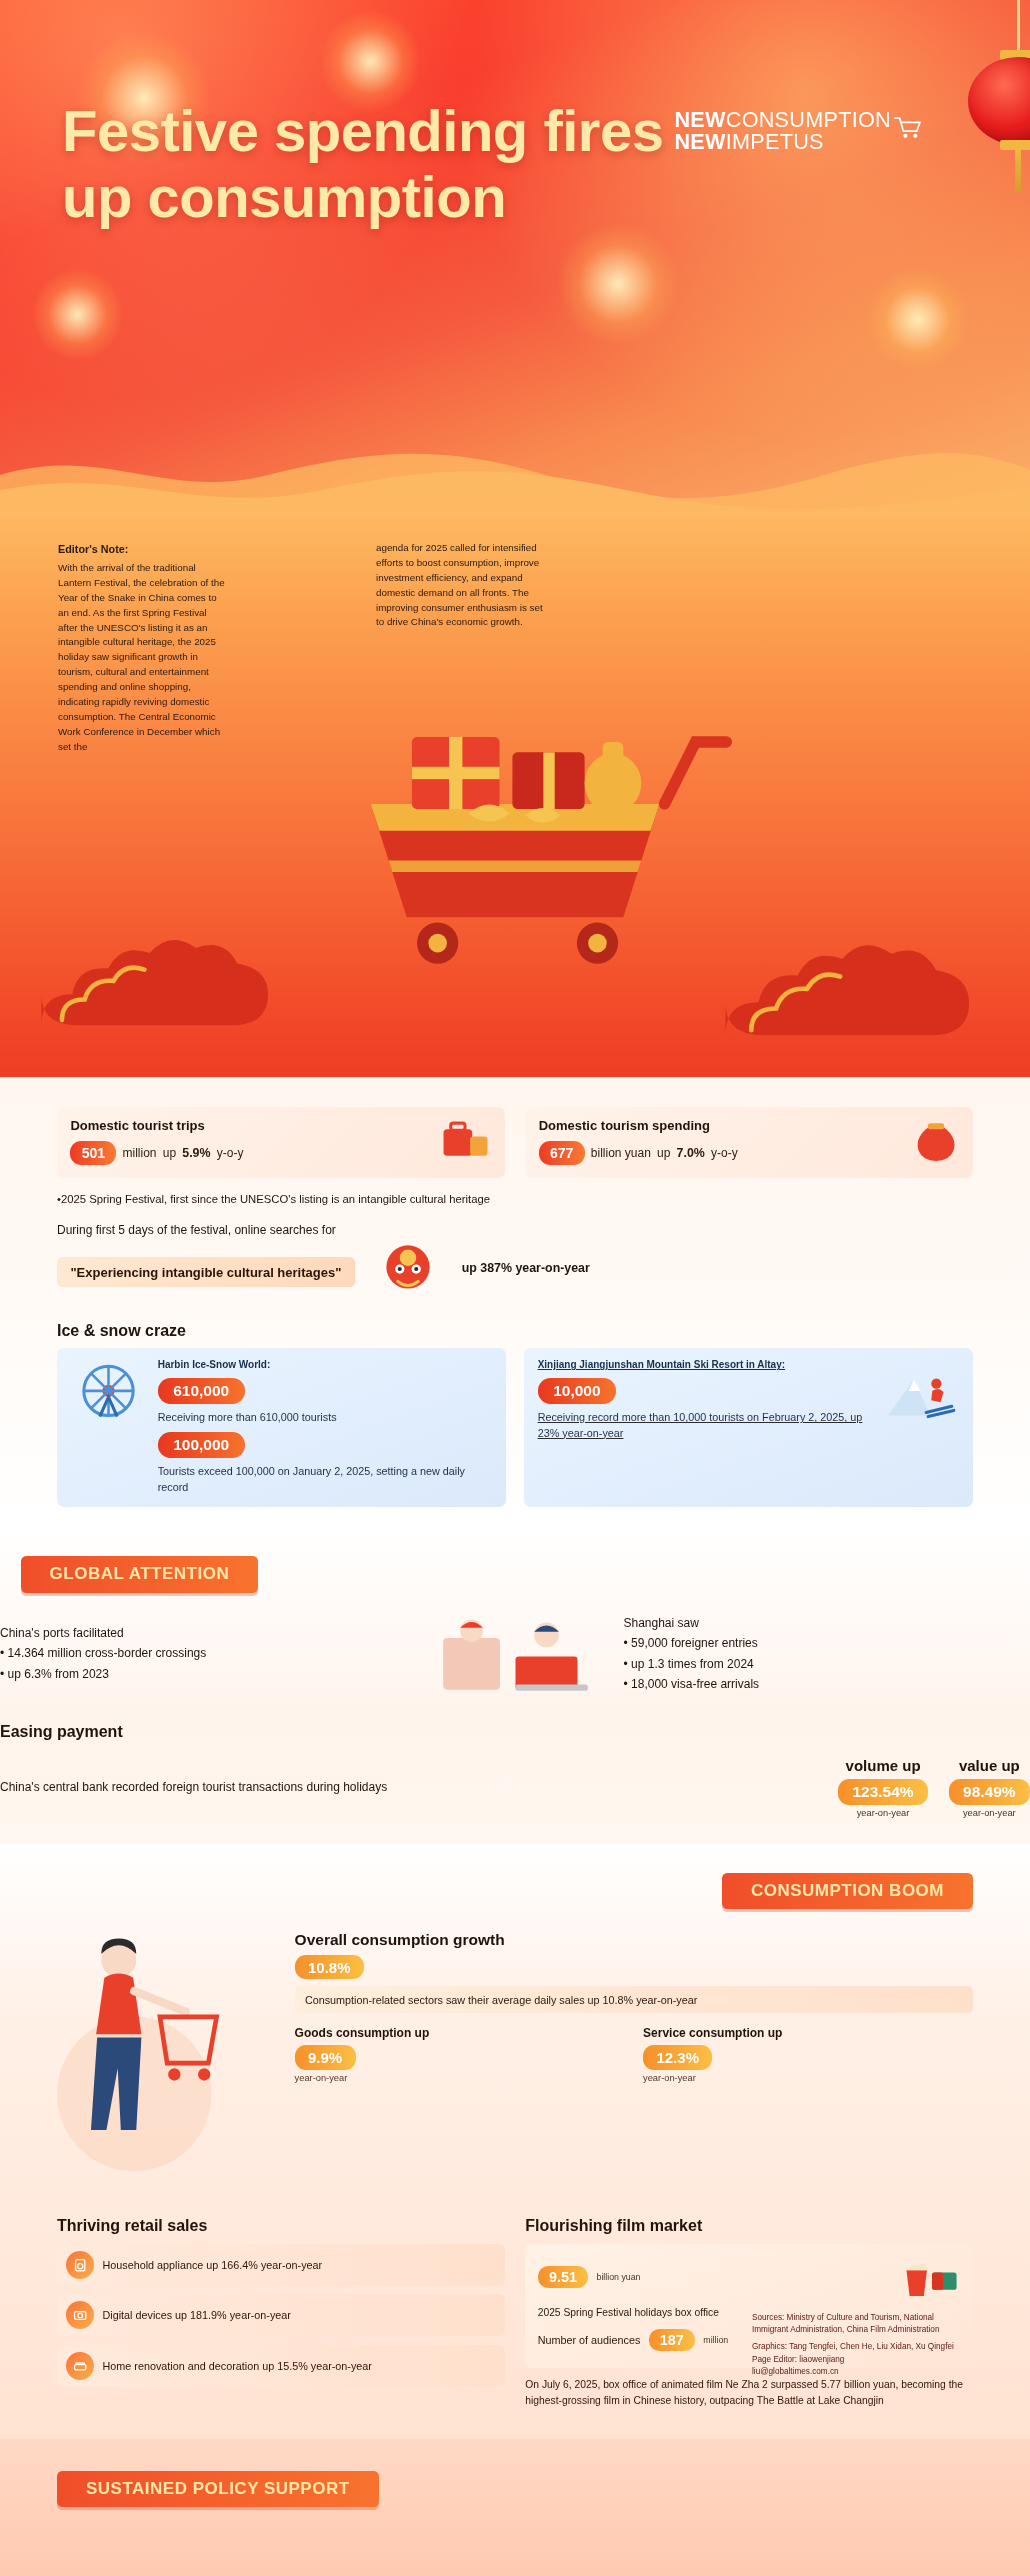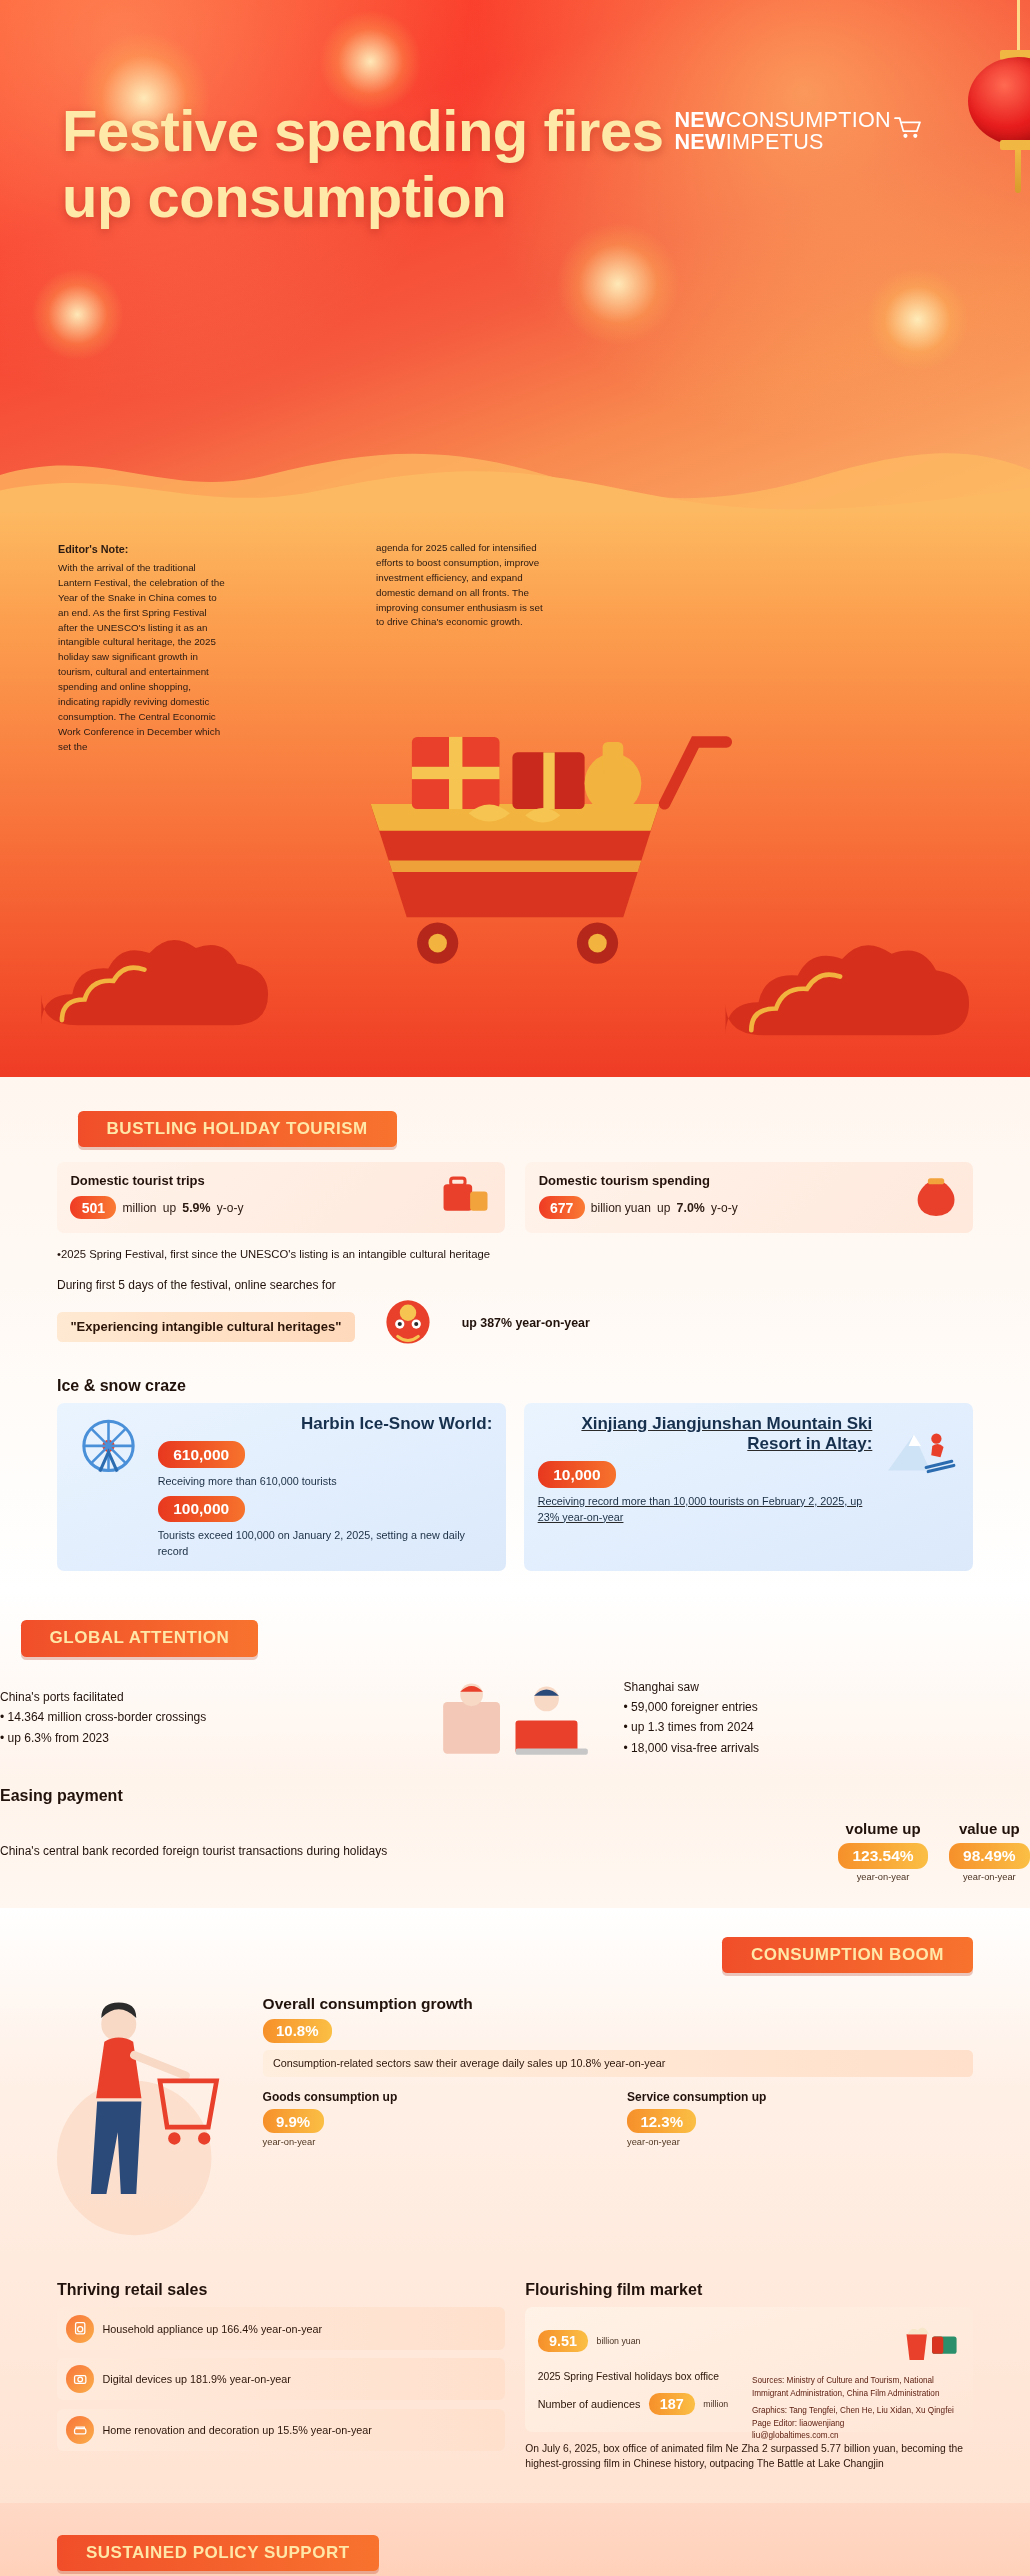--- a/index.html
+++ b/index.html
@@ -210,21 +210,21 @@
     margin: 23px 0 8.2px;
   }
   .snow-row { display: flex; gap: 18.5px; align-items: stretch; }
   .snow-card {
     flex: 1;
     background: linear-gradient(160deg, #eaf4ff 0%, #dbe9fb 100%);
     border-radius: 7.2px;
     padding: 11.3px 13.4px;
     position: relative;
   }
-  .snow-card h5 { font-size: 17px; color: #16304d; margin-bottom: 7.2px; text-align: right; }
+  .snow-card h5 { font-size: 10px; color: #16304d; margin-bottom: 7.2px; }
   .big-pill {
     display: inline-block;
     background: linear-gradient(90deg, #e8381f, #f7732c);
     color: #fff; font-weight: bold; font-size: 15.5px;
     padding: 4.1px 15.5px; border-radius: 12.4px;
   }
   .snow-text { font-size: 10.8px; color: #1b2f44; margin-top: 6.2px; line-height: 1.45; }
 
   .band-global { background: linear-gradient(180deg, #ffffff 0%, #fff4ec 60%, #fff7f0 100%); padding: 15.5px 0 26px; }
   .bullets { font-size: 12px; line-height: 1.7; color: #22120c; }
@@ -242,21 +242,21 @@
   .pay-stat .yoy { font-size: 9.3px; color: #4a3324; margin-top: 3.1px; }
 
   
   .band-boom {
     background: linear-gradient(180deg, #ffffff 0%, #fff0e6 30%, #ffe3d2 100%);
     padding: 15.5px 0 31px;
     position: relative;
   }
   .boom-inner { display: flex; gap: 20.6px; padding: 0 57px; }
   .boom-left { width: 185px; position: relative; }
-  .boom-right { flex: 1; }
+  .boom-right { flex: 1; margin-left: 32px; }
   .boom-title { font-size: 15.5px; font-weight: bold; color: #22120c; margin: 7.2px 0 6.2px; }
   .grow-pill {
     display: inline-block;
     background: linear-gradient(90deg, #f6902a, #fbbf45);
     color: #fff; font-weight: bold; font-size: 15px;
     padding: 3.6px 13.4px; border-radius: 11px;
   }
   .grow-desc {
     margin-top: 7.2px;
     background: linear-gradient(90deg, #ffeedd, #ffe0cb);
@@ -396,23 +396,20 @@
         <path d="M60 190 q0 -40 44 -40 q12 -40 56 -36 q20 -36 60 -22" fill="none" stroke="#f2b43e" stroke-width="9" stroke-linecap="round"></path>
       </svg>
       <svg class="cloud-r" width="289" height="129" viewBox="0 0 560 250">
         <path d="M30 210 q0 -64 64 -64 q12 -58 76 -52 q26 -54 86 -32 q42 -48 96 -10 q58 -22 86 32 q64 10 64 64 q0 62 -76 62 H106 q-76 0 -76 -62z" fill="#d6301c"></path>
         <path d="M80 200 q0 -42 48 -42 q14 -42 60 -38 q22 -38 64 -24" fill="none" stroke="#f2b43e" stroke-width="9" stroke-linecap="round"></path>
       </svg>
     </div>
   </div>
 
   <div class="section band-tourism">
-    <div class="ribbon-wrap">
-      <span class="ribbon">BUSTLING HOLIDAY TOURISM</span>
-    </div>
 
     <div class="card-row">
       <div class="stat-card">
         <h4>Domestic tourist trips</h4>
         <div class="stat-line">
           <span class="pill">501</span>
           <span>million</span>
           <span>up</span>
           <b>5.9%</b>
           <span>y-o-y</span>

